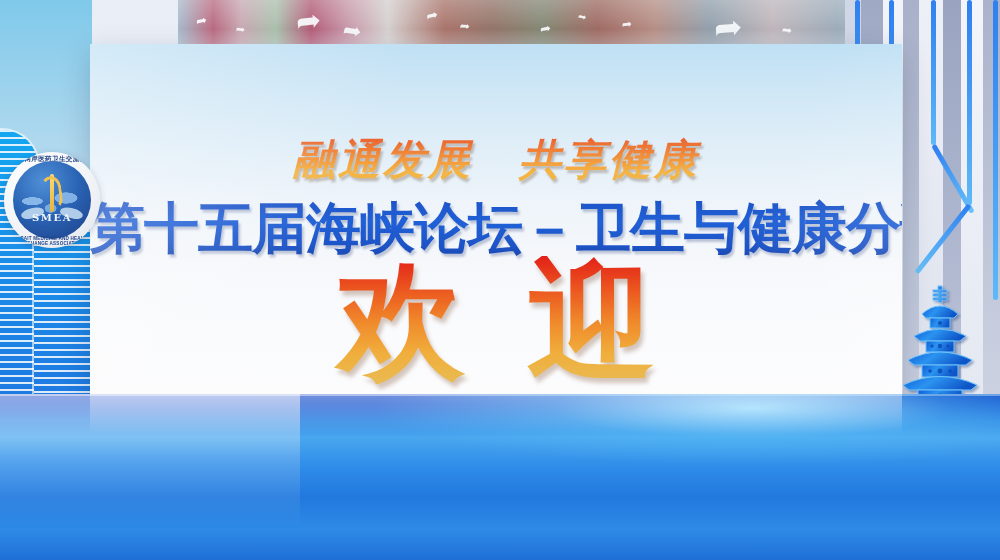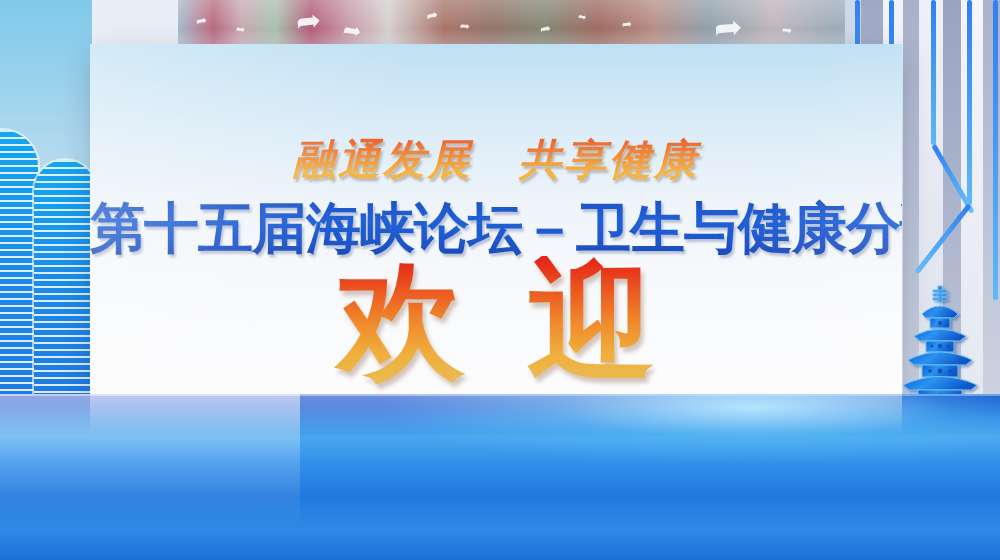--- a/index.html
+++ b/index.html
@@ -253,20 +253,31 @@
         <path d="M0,62 C160,62 300,48 460,34 C600,22 700,26 812,30 L812,50 C700,46 600,42 460,54 C300,68 160,82 0,82 Z" fill="url(#wv1)" opacity=".92"></path>
         <path d="M0,74 C170,74 310,58 470,44 C610,32 710,36 812,40 L812,78 C700,74 600,70 470,82 C310,96 170,104 0,104 Z" fill="url(#wv2)"></path>
         <path d="M0,92 C180,92 320,74 480,60 C620,48 720,52 812,56 L812,104 C700,100 600,96 480,108 C320,120 180,120 0,120 Z" fill="url(#wv3)"></path>
         <path d="M0,108 C200,108 340,94 500,80 C640,68 730,72 812,76 L812,120 L0,120 Z" fill="url(#wv4)"></path>
       </svg>
     </div>
 
     <div class="sheen"></div>
   </div>
 
+  <div class="logo">
+    <div class="arc-top">海峡两岸医药卫生交流协会</div>
+    <div class="disc"></div>
+    <div class="globe"></div>
+    <div class="rod"></div>
+    <div class="snake"></div>
+    <div class="wing l"></div>
+    <div class="wing r"></div>
+    <div class="smea">SMEA</div>
+    <div class="arc-bot">STRAIT MEDICINE AND HEALTH EXCHANGE ASSOCIATION</div>
+  </div>
 
   <div class="pagoda">
     <svg viewBox="0 0 104 210" preserveAspectRatio="none">
       <defs>
         <linearGradient id="pg" x1="0" y1="0" x2="1" y2="0.3">
           <stop offset="0%" stop-color="#0f5fd8"></stop>
           <stop offset="45%" stop-color="#2b93f0"></stop>
           <stop offset="100%" stop-color="#0e55c8"></stop>
         </linearGradient>
       </defs>

